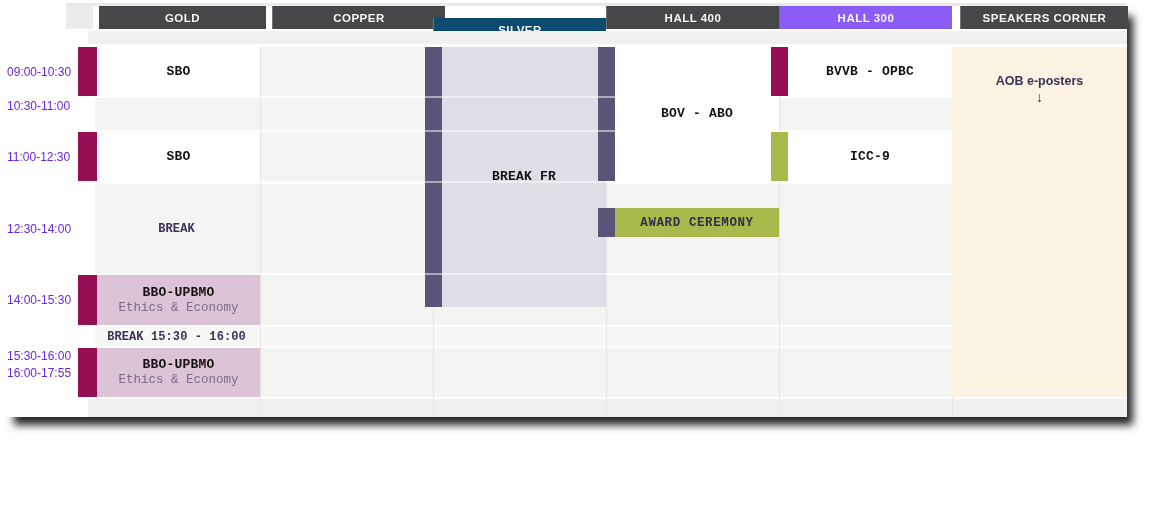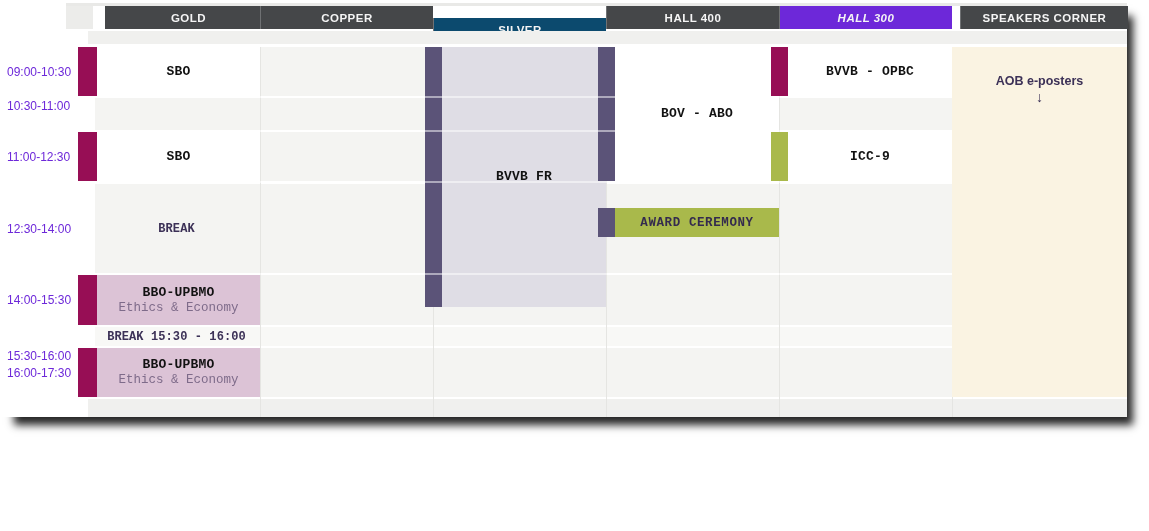--- a/index.html
+++ b/index.html
@@ -22,33 +22,33 @@
   .posters-label{font-size:12.5px;font-weight:bold;color:#3c3157;line-height:15px;white-space:nowrap;}
   .posters-arrow{font-size:14px;font-weight:bold;color:#3c3157;line-height:16px;}
 </style>
 </head>
 <body>
 
 <div class="page">
   <div class="sheet" id="sheet">
       <div class="abs" style="left: 66px; top: 3px; width: 1061px; height: 3px; background: rgb(233, 233, 231);"></div>
       <div class="abs" style="left: 66px; top: 6px; width: 27px; height: 23px; background: rgb(236, 236, 234);"></div>
-      <div class="abs h-cell" style="left: 105px; top: 6px; width: 167px; height: 23px; background: rgb(69, 71, 73); border-left: none;">
+      <div class="abs h-cell" style="left: 99px; top: 6px; width: 167px; height: 23px; background: rgb(69, 71, 73); border-left: none;">
         <span class="h-label">GOLD</span>
       </div>
-      <div class="abs h-cell" style="left: 260px; top: 6px; width: 173px; height: 23px; background: rgb(69, 71, 73); border-left: 1px solid rgb(111, 113, 115);">
+      <div class="abs h-cell" style="left: 272px; top: 6px; width: 173px; height: 23px; background: rgb(69, 71, 73); border-left: 1px solid rgb(111, 113, 115);">
         <span class="h-label">COPPER</span>
       </div>
       <div class="abs h-cell" style="left: 433px; top: 18px; width: 173px; height: 23px; background: #0c4a6e; border-left: 1px solid rgb(111, 113, 115);">
         <span class="h-label">SILVER</span>
       </div>
       <div class="abs h-cell" style="left: 606px; top: 6px; width: 173px; height: 23px; background: rgb(69, 71, 73); border-left: 1px solid rgb(111, 113, 115); text-align: center;">
         <span class="h-label">HALL 400</span>
       </div>
-      <div class="abs h-cell" style="left: 779px; top: 6px; width: 173px; height: 23px; background: #6d28d9; border-left: 1px solid rgb(111, 113, 115); font-style: italic;">
+      <div class="abs h-cell" style="left: 779px; top: 6px; width: 173px; height: 23px; background: #8b5cf6; border-left: 1px solid rgb(111, 113, 115);">
         <span class="h-label">HALL 300</span>
       </div>
       <div class="abs h-cell" style="left: 952px; top: 6px; width: 168px; height: 23px; background: rgb(69, 71, 73); border-left: 1px solid rgb(111, 113, 115); margin-left: 8px;">
         <span class="h-label">SPEAKERS CORNER</span>
       </div>
       <div class="abs" style="left: 88px; top: 31px; width: 1039px; height: 13px; background: rgb(240, 240, 238);"></div>
       <div class="abs" style="left: 95px; top: 47px; width: 1032px; height: 49px; background: rgb(244, 244, 242);"></div>
       <div class="abs" style="left: 95px; top: 98px; width: 1032px; height: 32px; background: rgb(244, 244, 242);"></div>
       <div class="abs" style="left: 95px; top: 132px; width: 1032px; height: 49px; background: rgb(244, 244, 242);"></div>
       <div class="abs" style="left: 95px; top: 184px; width: 1032px; height: 89px; background: rgb(244, 244, 242);"></div>
@@ -60,21 +60,21 @@
       <div class="abs" style="left: 433px; top: 47px; width: 1px; height: 370px; background: rgb(229, 229, 226);"></div>
       <div class="abs" style="left: 606px; top: 47px; width: 1px; height: 370px; background: rgb(229, 229, 226);"></div>
       <div class="abs" style="left: 779px; top: 47px; width: 1px; height: 370px; background: rgb(229, 229, 226);"></div>
       <div class="abs" style="left: 952px; top: 47px; width: 1px; height: 370px; background: rgb(229, 229, 226);"></div>
       <div class="abs time-label" style="left: 0px; top: 64px; width: 95px; height: 16px;">09:00-10:30</div>
       <div class="abs time-label" style="left: 0px; top: 98px; width: 95px; height: 16px;">10:30-11:00</div>
       <div class="abs time-label" style="left: 0px; top: 149px; width: 95px; height: 16px;">11:00-12:30</div>
       <div class="abs time-label" style="left: 0px; top: 221px; width: 95px; height: 16px;">12:30-14:00</div>
       <div class="abs time-label" style="left: 0px; top: 292px; width: 95px; height: 16px;">14:00-15:30</div>
       <div class="abs time-label" style="left: 0px; top: 348px; width: 95px; height: 16px;">15:30-16:00</div>
-      <div class="abs time-label" style="left: 0px; top: 365px; width: 95px; height: 16px;">16:00-17:30</div>
+      <div class="abs time-label" style="left: 0px; top: 365px; width: 95px; height: 16px;">16:00-17:55</div>
       <div class="abs posters-box" style="left: 952px; top: 47px; width: 175px; height: 350px; background: rgb(250, 243, 226);">
         <div class="posters-label">AOB e-posters</div>
         <div class="posters-arrow">↓</div>
       </div>
       <div class="abs event" style="left: 78px; top: 47px; width: 182px; height: 49px;">
         <div class="ev-bar" style="width: 19px; background: rgb(151, 14, 85);"></div>
         <div class="ev-box" style="background: rgb(255, 255, 255);">
           <div class="ev-label">SBO</div>
         </div>
       </div>
@@ -100,21 +100,21 @@
       <div class="abs event" style="left: 78px; top: 348px; width: 182px; height: 49px;">
         <div class="ev-bar" style="width: 19px; background: rgb(151, 14, 85);"></div>
         <div class="ev-box" style="background: rgb(220, 195, 214);">
           <div class="ev-label">BBO-UPBMO</div>
           <div class="ev-sub">Ethics &amp; Economy</div>
         </div>
       </div>
       <div class="abs event" style="left: 425px; top: 47px; width: 181px; height: 260px;">
         <div class="ev-bar" style="width: 17px; background: rgb(91, 83, 120);"></div>
         <div class="ev-box" style="background: rgb(223, 221, 229);">
-          <div class="ev-label">BVVB FR</div>
+          <div class="ev-label">BREAK FR</div>
         </div>
       </div>
       <div class="abs event" style="left: 598px; top: 47px; width: 181px; height: 134px;">
         <div class="ev-bar" style="width: 17px; background: rgb(91, 83, 120);"></div>
         <div class="ev-box" style="background: rgb(255, 255, 255);">
           <div class="ev-label">BOV - ABO</div>
         </div>
       </div>
       <div class="abs event" style="left: 598px; top: 208px; width: 181px; height: 29px;">
         <div class="ev-bar" style="width: 17px; background: rgb(91, 83, 120);"></div>

